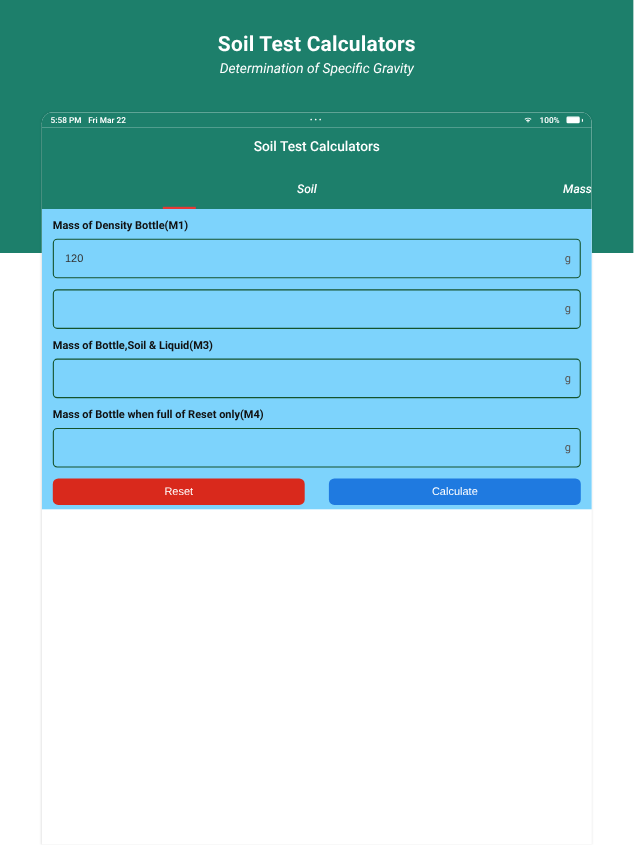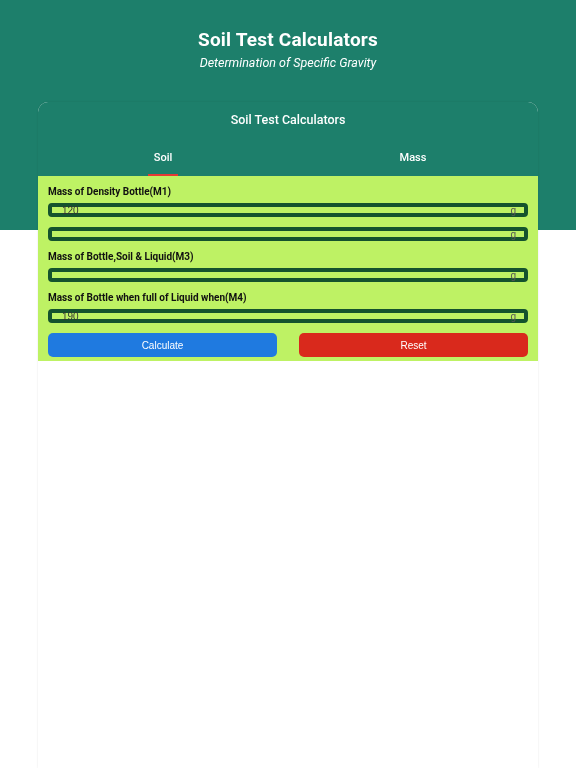--- a/index.html
+++ b/index.html
@@ -78,57 +78,58 @@
   .app-title {
     font-size: 12.5px;
     font-weight: 500;
     padding: 10px 0 14px;
   }
   .tabs {
     display: flex;
   }
   .tab {
     flex: 1;
-    text-align: center;
+    text-align: right;
     font-size: 11px;
     font-weight: 500;
     padding: 10px 0 12px;
     color: #fff;
     position: relative;
     cursor: pointer;
+    font-style: italic;
   }
   .tab.active::after {
     content: "";
     position: absolute;
     left: 50%;
     transform: translateX(-50%);
     bottom: 0;
     width: 30px;
     height: 2px;
     background: #e53935;
   }
   .form {
-    background: #bef264;
+    background: #7dd3fc;
     padding: 10px 10px 0;
   }
   .field {
     margin-bottom: 10px;
   }
   .field-label {
     font-size: 10px;
     font-weight: 700;
     color: #111;
     margin-bottom: 6px;
     display:block;
   }
   .input-wrap {
     position: relative;
-    border: 4px solid #14532d;
+    border: 1px solid #14532d;
     border-radius: 4px;
-    height: 14px;
+    height: 36px;
     display: flex;
     align-items: center;
     padding: 0 26px 0 10px;
   }
   .input-wrap input {
     border: none;
     outline: none;
     width: 100%;
     font-size: 10px;
     color: #333;
@@ -164,20 +165,39 @@
 
 <div class="green-band"></div>
 
 <header class="header">
   <h1>Soil Test Calculators</h1>
   <p>Determination of Specific Gravity</p>
 </header>
 
 <div class="device">
 
+  <div class="status-bar">
+    <div class="status-left">
+      <span>5:58 PM</span>
+      <span>Fri Mar 22</span>
+    </div>
+    <div class="status-center">•••</div>
+    <div class="status-right">
+      <span class="wifi">
+        <svg viewBox="0 0 12 12" width="8" height="8">
+            <path d="M6 9.5a1 1 0 100-2 1 1 0 000 2zm-2.8-2.6a4 4 0 015.6 0l-1 1a2.6 2.6 0 00-3.6 0l-1-1zm-2-2a7 7 0 019.6 0l-1 1a5.6 5.6 0 00-7.6 0l-1-1z" fill="#fff"></path>
+          </svg>
+      </span>
+      <span>100%</span>
+      <span class="battery">
+        <span class="battery-body"></span>
+          <span class="battery-cap"></span>
+      </span>
+    </div>
+  </div>
 
   <div class="app-header">
     <div class="app-title">Soil Test Calculators</div>
     <div class="tabs">
       <div class="tab active">
         <span>Soil</span>
       </div>
       <div class="tab">
         <span>Mass</span>
       </div>
@@ -201,26 +221,25 @@
     </div>
 
     <div class="field">
       <label class="field-label">Mass of Bottle,Soil &amp; Liquid(M3)</label>
       <div class="input-wrap">
         <span class="unit">g</span>
       </div>
     </div>
 
     <div class="field">
-      <label class="field-label">Mass of Bottle when full of Liquid when(M4)</label>
-      <div class="input-wrap">
-        <input type="text" value="190" style="">
+      <label class="field-label">Mass of Bottle when full of Reset only(M4)</label>
+      <div class="input-wrap">
         <span class="unit">g</span>
       </div>
     </div>
 
     <div class="buttons">
+      <button class="btn btn-reset">Reset</button>
       <button class="btn btn-calc">Calculate</button>
-      <button class="btn btn-reset">Reset</button>
     </div>
 
   </div>
 </div>
 
 </body></html>

